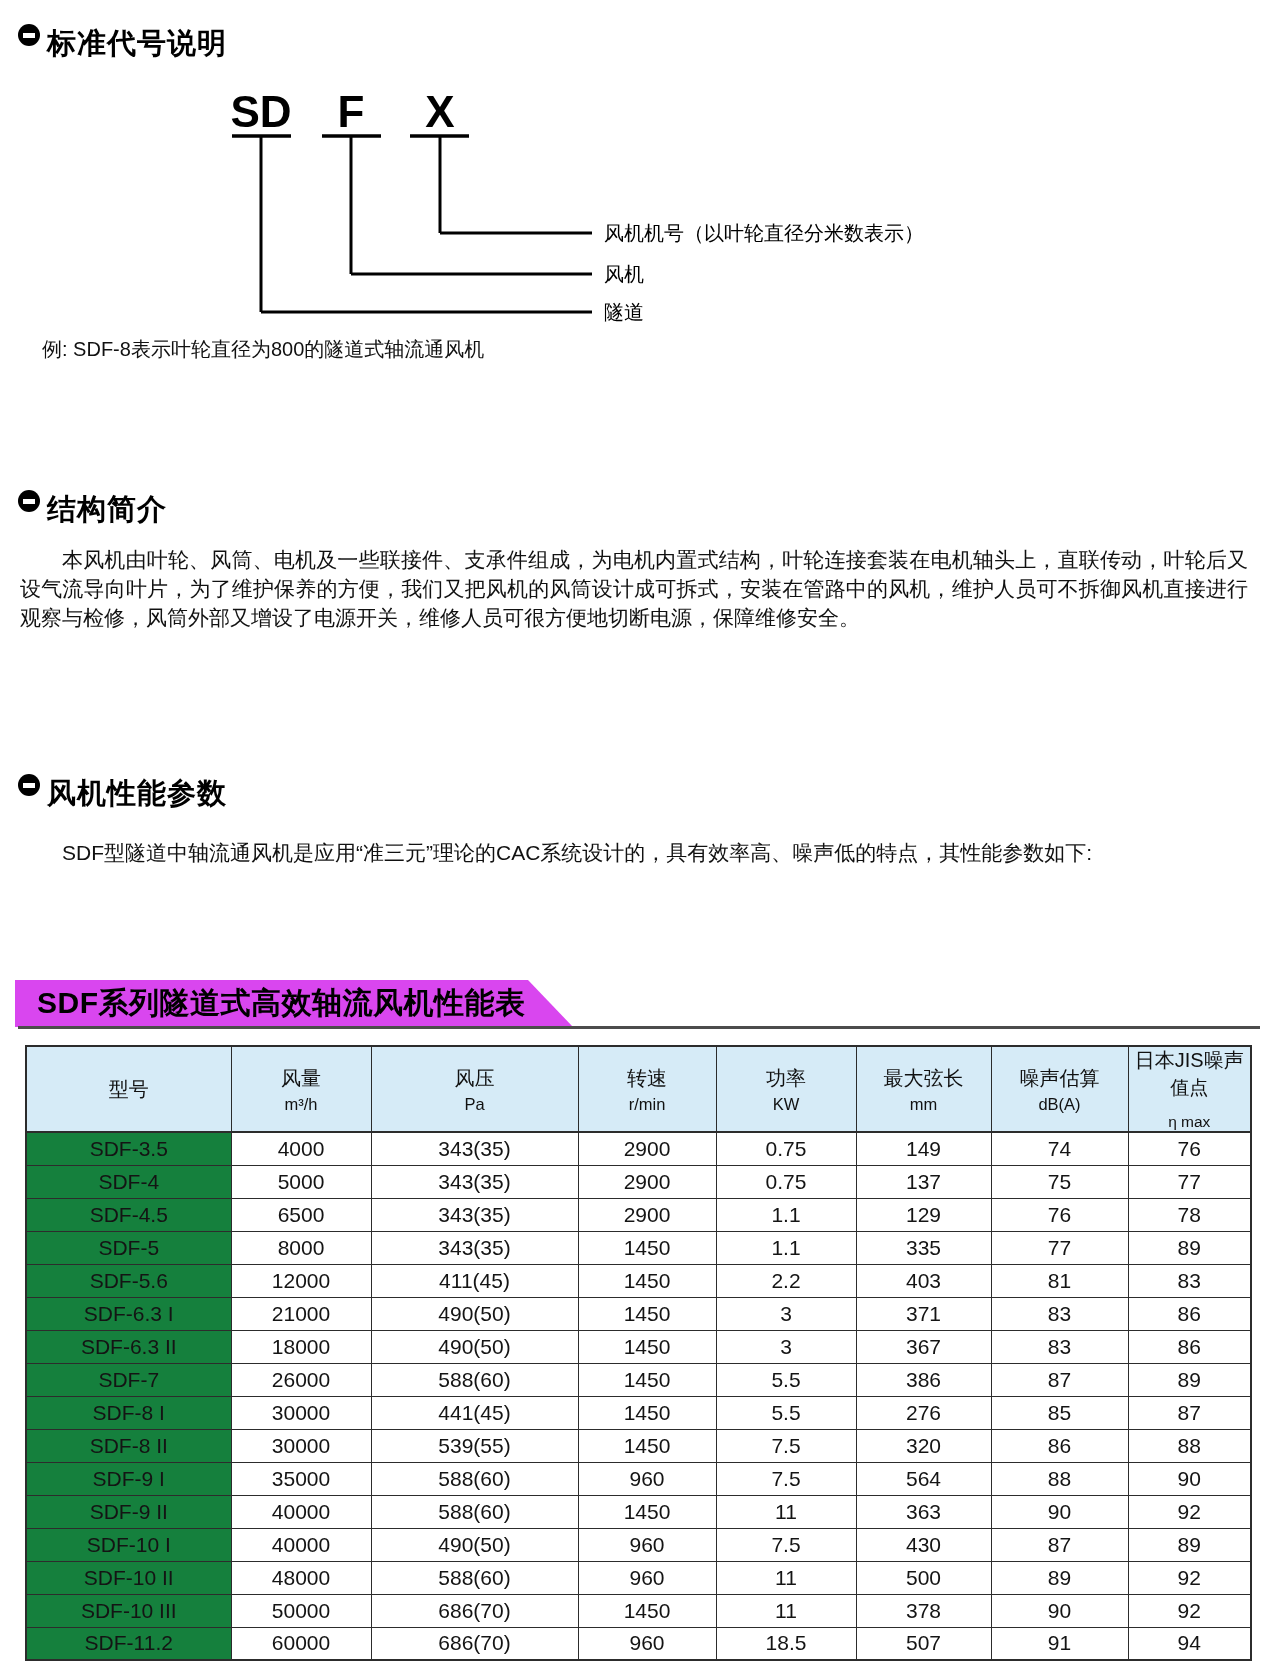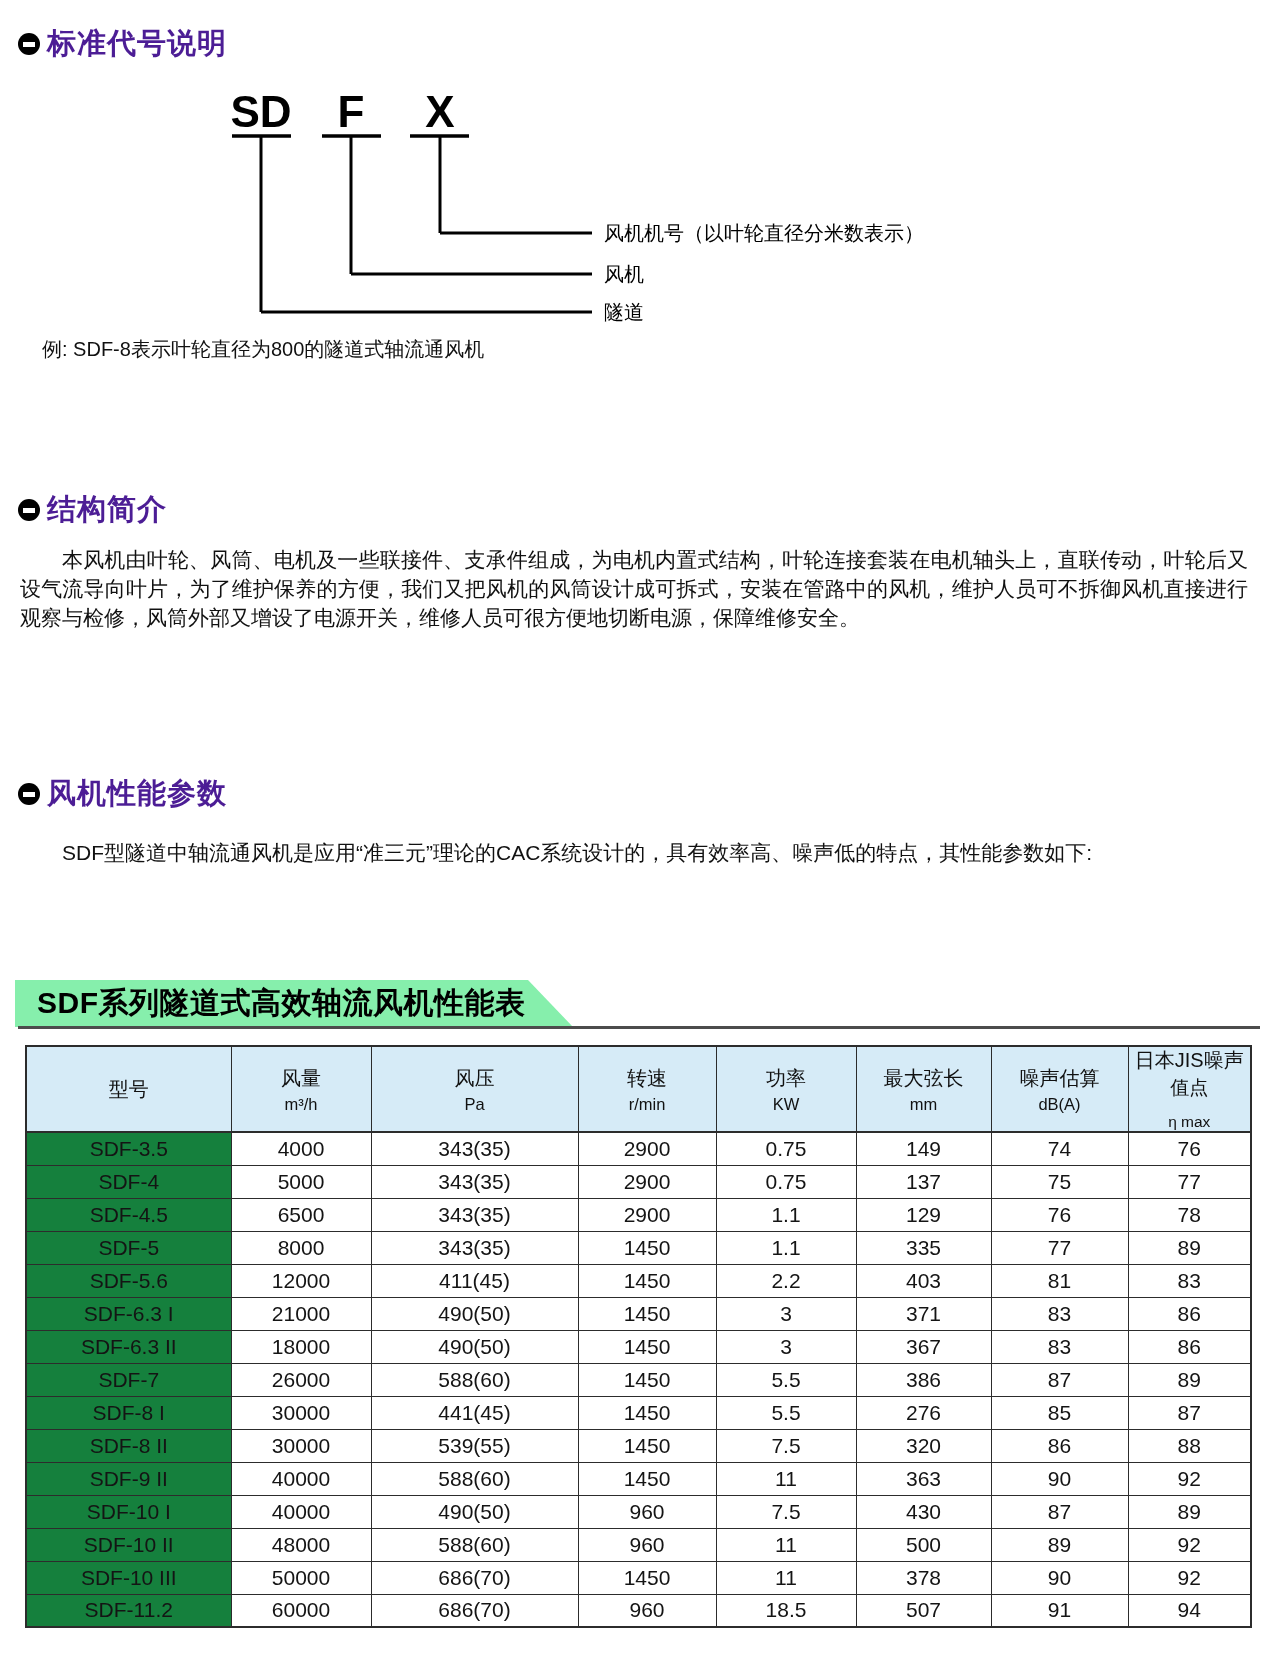--- a/index.html
+++ b/index.html
@@ -3,22 +3,22 @@
 <meta charset="utf-8">
 <style>
   html,body { margin:0; padding:0; background:#ffffff; }
   .page {
     position:relative; width:1266px; height:1669px; background:#fff;
     font-family:"Liberation Sans","DejaVu Sans",sans-serif; color:#111;
     overflow:hidden;
   }
   
   .sec-title {
-    position:absolute; display:flex; align-items:center; gap:7px;
-    font-size:29px; font-weight:bold; letter-spacing:1px; color:#4c1d95;
+    position:absolute; display:flex; gap:7px;
+    font-size:29px; font-weight:bold; letter-spacing:1px; color:#000000;
   }
   .bullet { width:22px; height:22px; background:#000; border-radius:50%; position:relative; flex:0 0 auto; }
   .bullet::after { content:""; position:absolute; left:5px; top:9px; width:12px; height:4.5px; background:#fff; }
   #sec1-title { left:18px; top:24px; }
   #sec2-title { left:18px; top:490px; }
   #sec3-title { left:18px; top:774px; }
 
   
   .diagram { position:absolute; left:0; top:75px; }
   .diagram text { fill:#000; }
@@ -32,21 +32,21 @@
   .para {
     position:absolute; left:20px; width:1228px; font-size:21px; line-height:29px;
     text-align:justify; text-indent:2em; color:#111;
   }
   #para-structure { top:545px; }
   #para-perf { top:838px; }
 
   
   .banner {
     position:absolute; left:15px; top:980px; width:560px; height:47px;
-    background:#86efac; display:flex; align-items:center;
+    background:#d946ef; display:flex; align-items:center;
     clip-path:polygon(0 0, 513px 0, 558px 100%, 0 100%);
   }
   .banner .txt { font-size:30px; font-weight:bold; padding-left:22px; letter-spacing:0.5px; color:#000; }
   .rule { position:absolute; left:18px; top:1026px; width:1242px; height:3px; background:#4c4c4c; }
 
   
   table.perf {
     position:absolute; left:25px; top:1045px; width:1225px;
     border-collapse:collapse; table-layout:fixed;
     border:2px solid #2c2c2c;
@@ -259,20 +259,30 @@
           <td class="model">SDF-8 II</td>
           <td>30000</td>
           <td>539(55)</td>
           <td>1450</td>
           <td>7.5</td>
           <td>320</td>
           <td>86</td>
           <td>88</td>
         </tr>
         <tr>
+          <td class="model">SDF-9 I</td>
+          <td>35000</td>
+          <td>588(60)</td>
+          <td>960</td>
+          <td>7.5</td>
+          <td>564</td>
+          <td>88</td>
+          <td>90</td>
+        </tr>
+        <tr>
           <td class="model">SDF-9 II</td>
           <td>40000</td>
           <td>588(60)</td>
           <td>1450</td>
           <td>11</td>
           <td>363</td>
           <td>90</td>
           <td>92</td>
         </tr>
         <tr>

